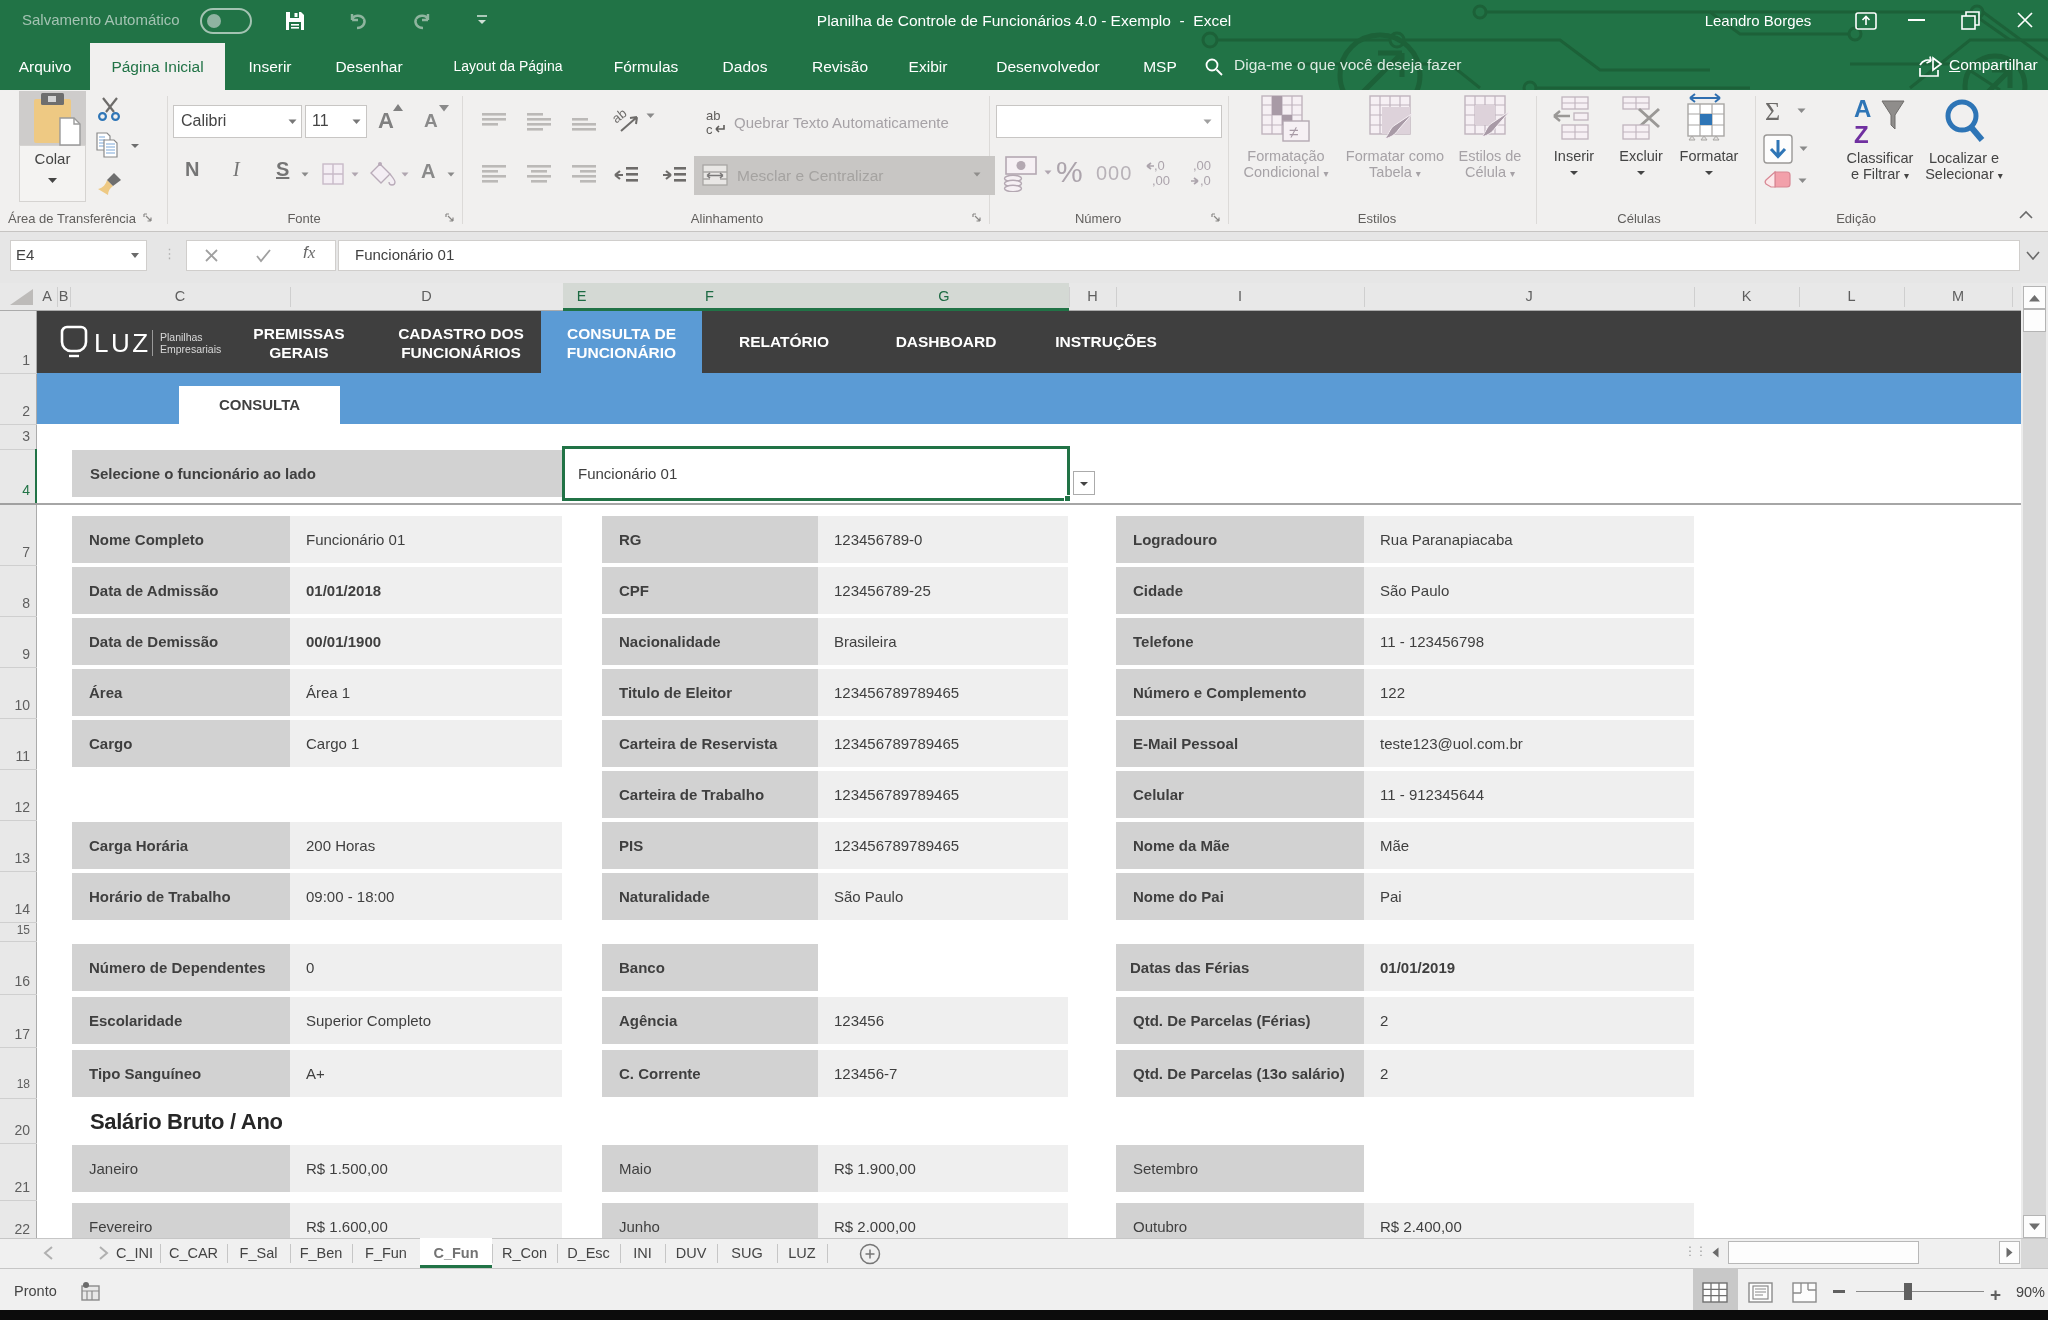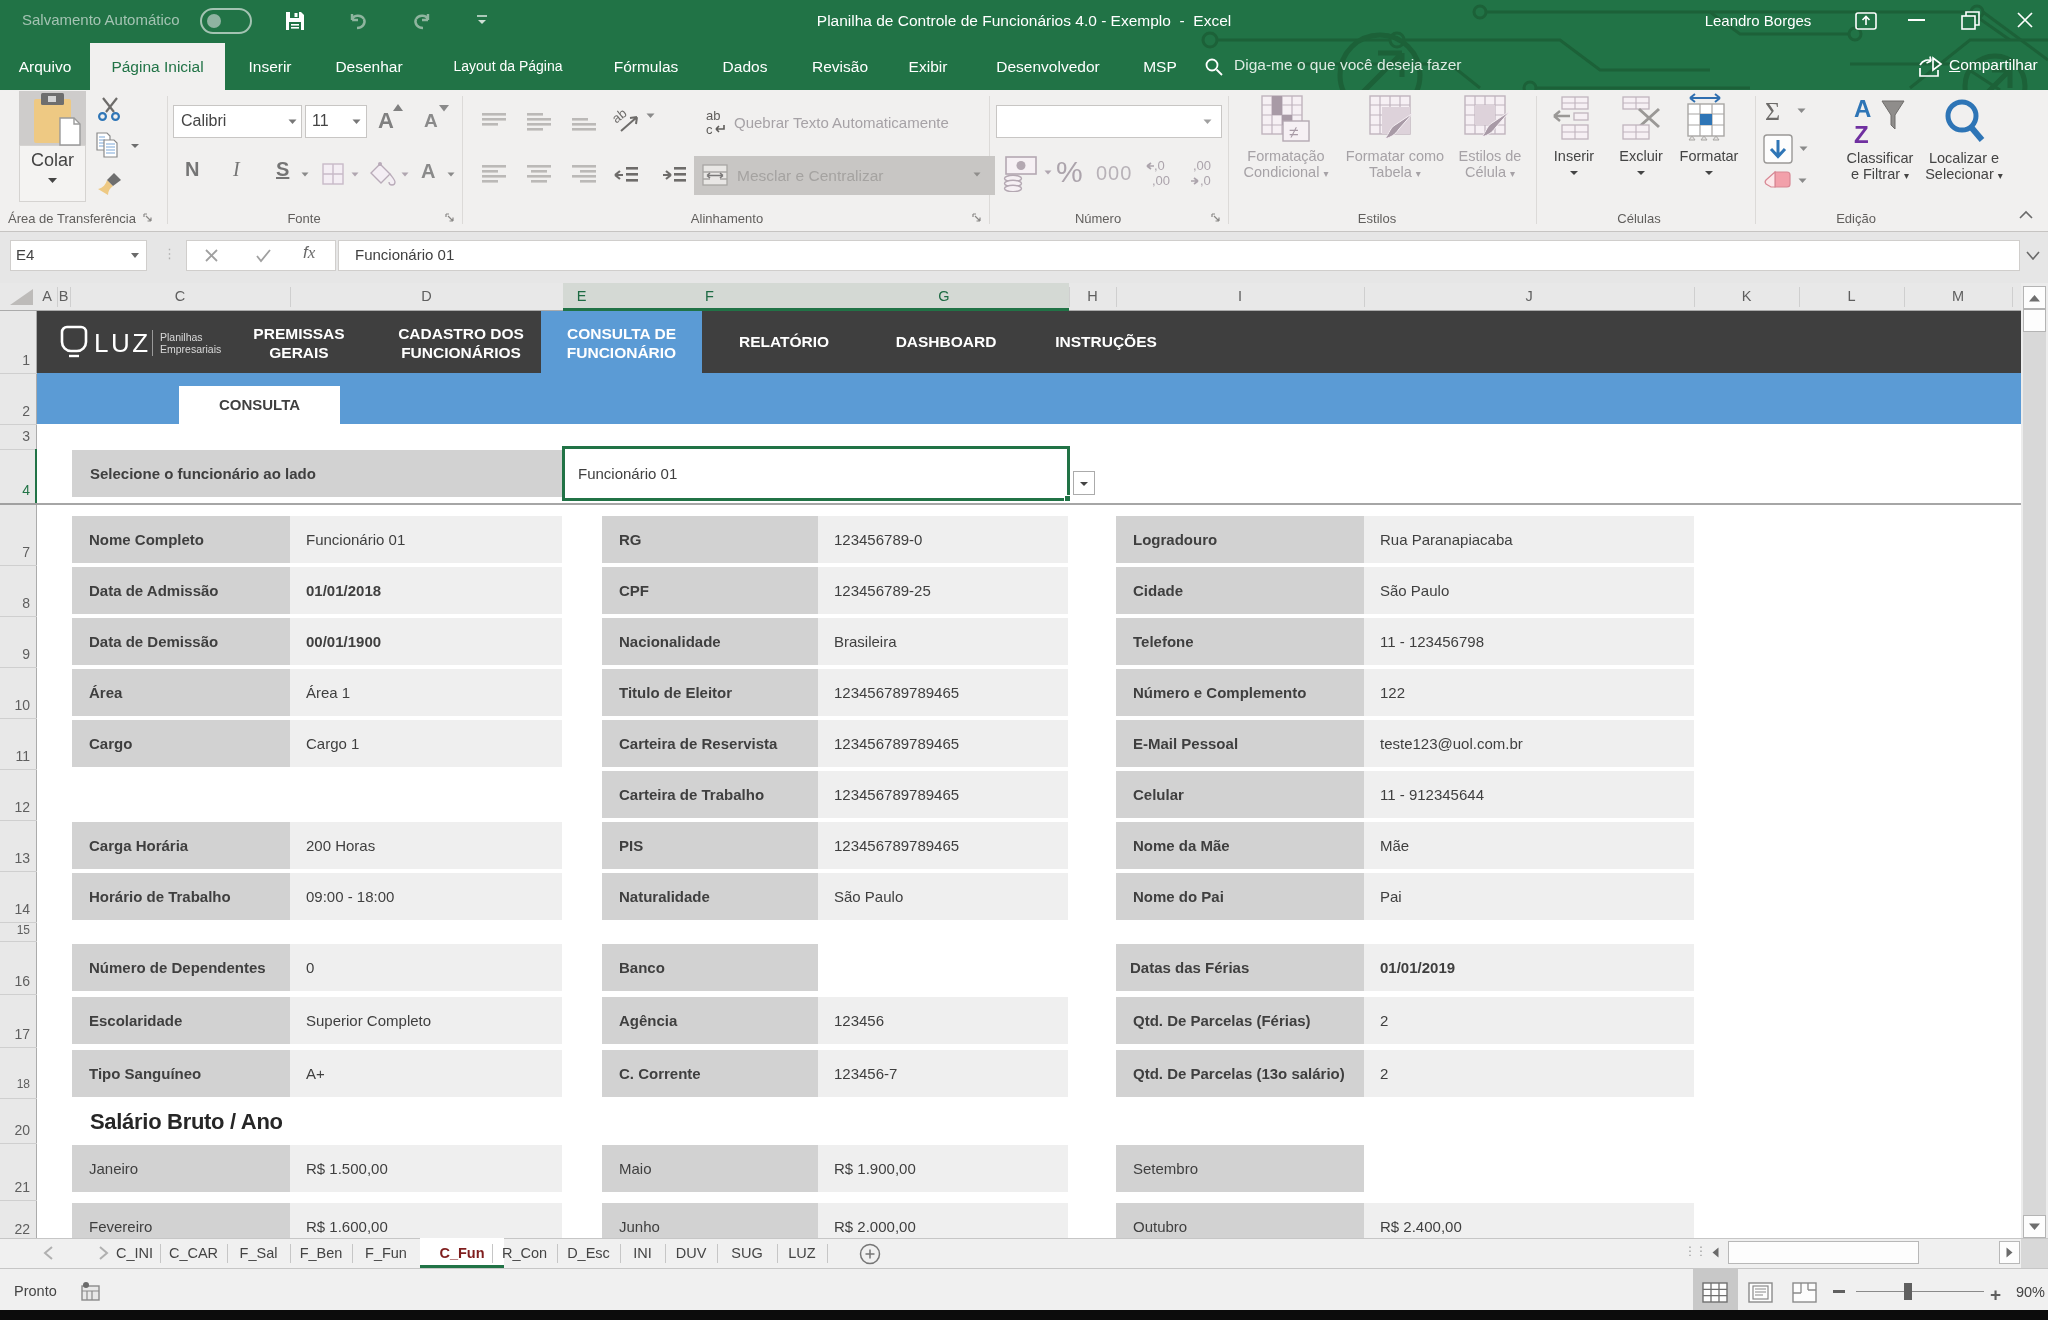--- a/index.html
+++ b/index.html
@@ -135,21 +135,21 @@
 
 <div class="abs" style="left:19px;top:145px;width:67px;height:57px;background:#f4f3f2;border:1px solid #d5d3d1;"></div>
 <div class="abs" style="left:19px;top:91px;width:67px;height:54px;background:#cecccb;"></div>
 <svg class="abs" style="left:34px;top:93px;" width="48" height="53" viewBox="0 0 48 53">
  <rect x="0" y="6" width="37" height="44" rx="2" fill="#eec983"></rect>
  <rect x="7" y="0" width="23" height="12" rx="1.5" fill="#6e6e6e"></rect>
  <rect x="14" y="3" width="8" height="6" fill="#fff" opacity="0.7"></rect>
  <path d="M26 25 H40 L46 31 V52 H26 Z" fill="#fff" stroke="#9a9a9a" stroke-width="1.4"></path>
  <path d="M40 25 V31 H46" fill="none" stroke="#9a9a9a" stroke-width="1.4"></path>
 </svg>
-<div class="rbt" style="left:19px;top:150px;width:67px;font-size:18px;">Colar</div>
+<div class="rbt" style="left:19px;top:150px;width:67px;font-size:15px;">Colar</div>
 <svg class="abs" style="left:47px;top:177px;" width="11" height="7" viewBox="0 0 11 7">
       <path d="M1 1 L5.5 6 L10 1 Z" fill="#444"></path>
     </svg>
 <svg class="abs" style="left:98px;top:97px;" width="24" height="25" viewBox="0 0 24 25">
  <path d="M19 1 L8 15 M5 1 L16 15" stroke="#6e6c6a" stroke-width="2.2"></path>
  <circle cx="4.5" cy="19.5" r="3.4" stroke="#2e75b6" stroke-width="2.2" fill="none"></circle>
  <circle cx="17.5" cy="19.5" r="3.4" stroke="#2e75b6" stroke-width="2.2" fill="none"></circle>
 </svg>
 <svg class="abs" style="left:96px;top:132px;" width="24" height="26" viewBox="0 0 24 26">
  <path d="M1 1 H11 L14 4 V18 H1 Z" fill="#fff" stroke="#8a8a8a" stroke-width="1.2"></path>
@@ -626,21 +626,21 @@
 <div class="tabt" style="left:109px;width:51px;">C_INI</div>
 <div class="abs" style="left:160px;top:1244px;width:1px;height:19px;background:#c6c6c6;"></div>
 <div class="tabt" style="left:160px;width:67px;">C_CAR</div>
 <div class="abs" style="left:227px;top:1244px;width:1px;height:19px;background:#c6c6c6;"></div>
 <div class="tabt" style="left:227px;width:63px;">F_Sal</div>
 <div class="abs" style="left:290px;top:1244px;width:1px;height:19px;background:#c6c6c6;"></div>
 <div class="tabt" style="left:290px;width:62px;">F_Ben</div>
 <div class="abs" style="left:352px;top:1244px;width:1px;height:19px;background:#c6c6c6;"></div>
 <div class="tabt" style="left:352px;width:68px;">F_Fun</div>
 <div class="abs" style="left:420px;top:1244px;width:1px;height:19px;background:#c6c6c6;"></div>
-<div class="tabt" style="left:420px;width:84px;background:#fff;color:#7f1d1d;font-weight:bold;border-bottom:3px solid #217346;height:30px;">C_Fun</div>
+<div class="tabt" style="left:420px;width:72px;background:#fff;color:#737373;font-weight:bold;border-bottom:3px solid #217346;height:30px;">C_Fun</div>
 <div class="abs" style="left:492px;top:1244px;width:1px;height:19px;background:#c6c6c6;"></div>
 <div class="tabt" style="left:492px;width:65px;">R_Con</div>
 <div class="abs" style="left:557px;top:1244px;width:1px;height:19px;background:#c6c6c6;"></div>
 <div class="tabt" style="left:557px;width:63px;">D_Esc</div>
 <div class="abs" style="left:620px;top:1244px;width:1px;height:19px;background:#c6c6c6;"></div>
 <div class="tabt" style="left:620px;width:45px;">INI</div>
 <div class="abs" style="left:665px;top:1244px;width:1px;height:19px;background:#c6c6c6;"></div>
 <div class="tabt" style="left:665px;width:52px;">DUV</div>
 <div class="abs" style="left:717px;top:1244px;width:1px;height:19px;background:#c6c6c6;"></div>
 <div class="tabt" style="left:717px;width:60px;">SUG</div>

